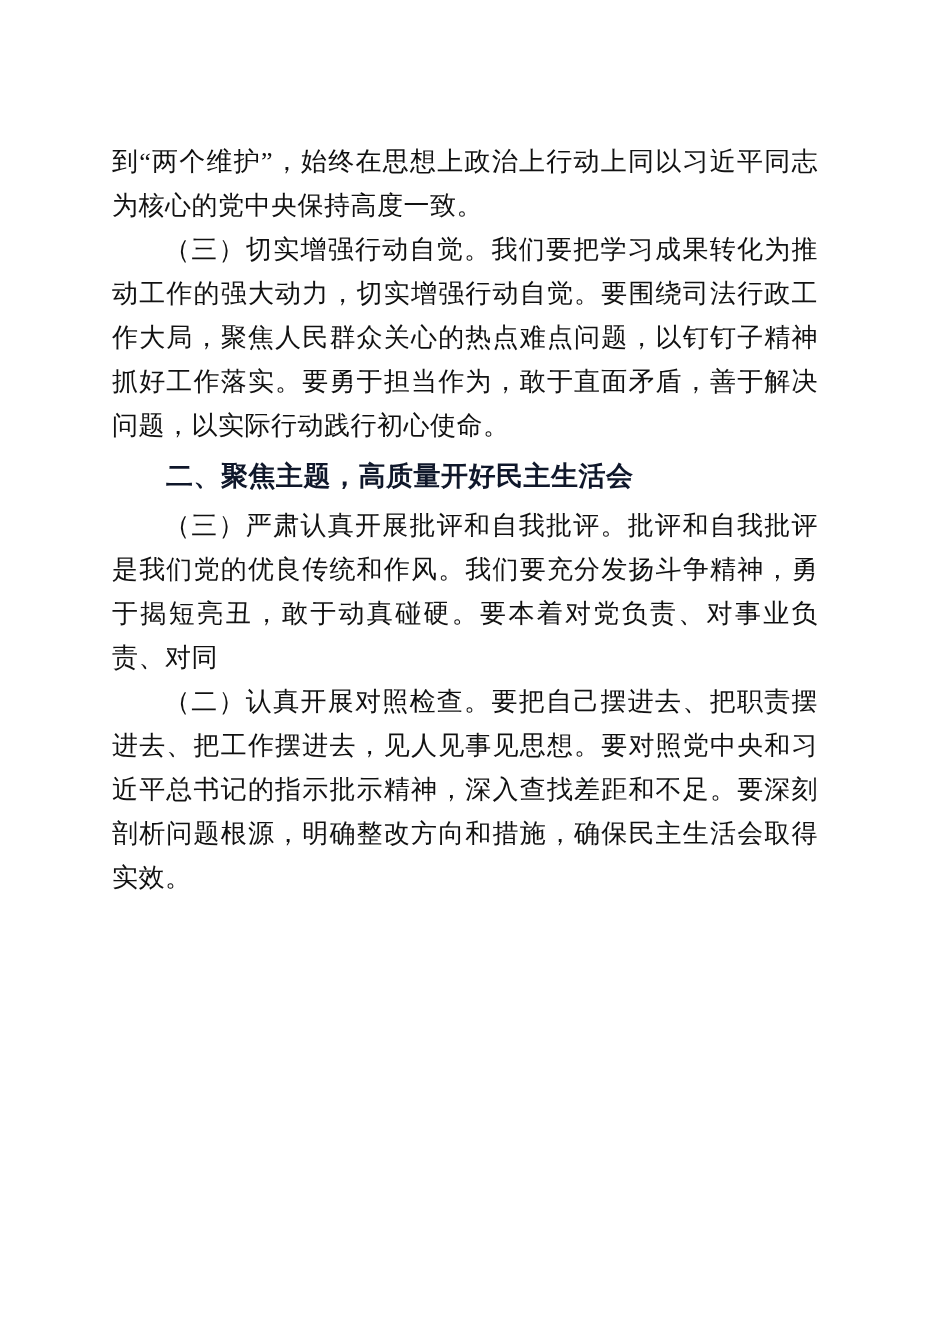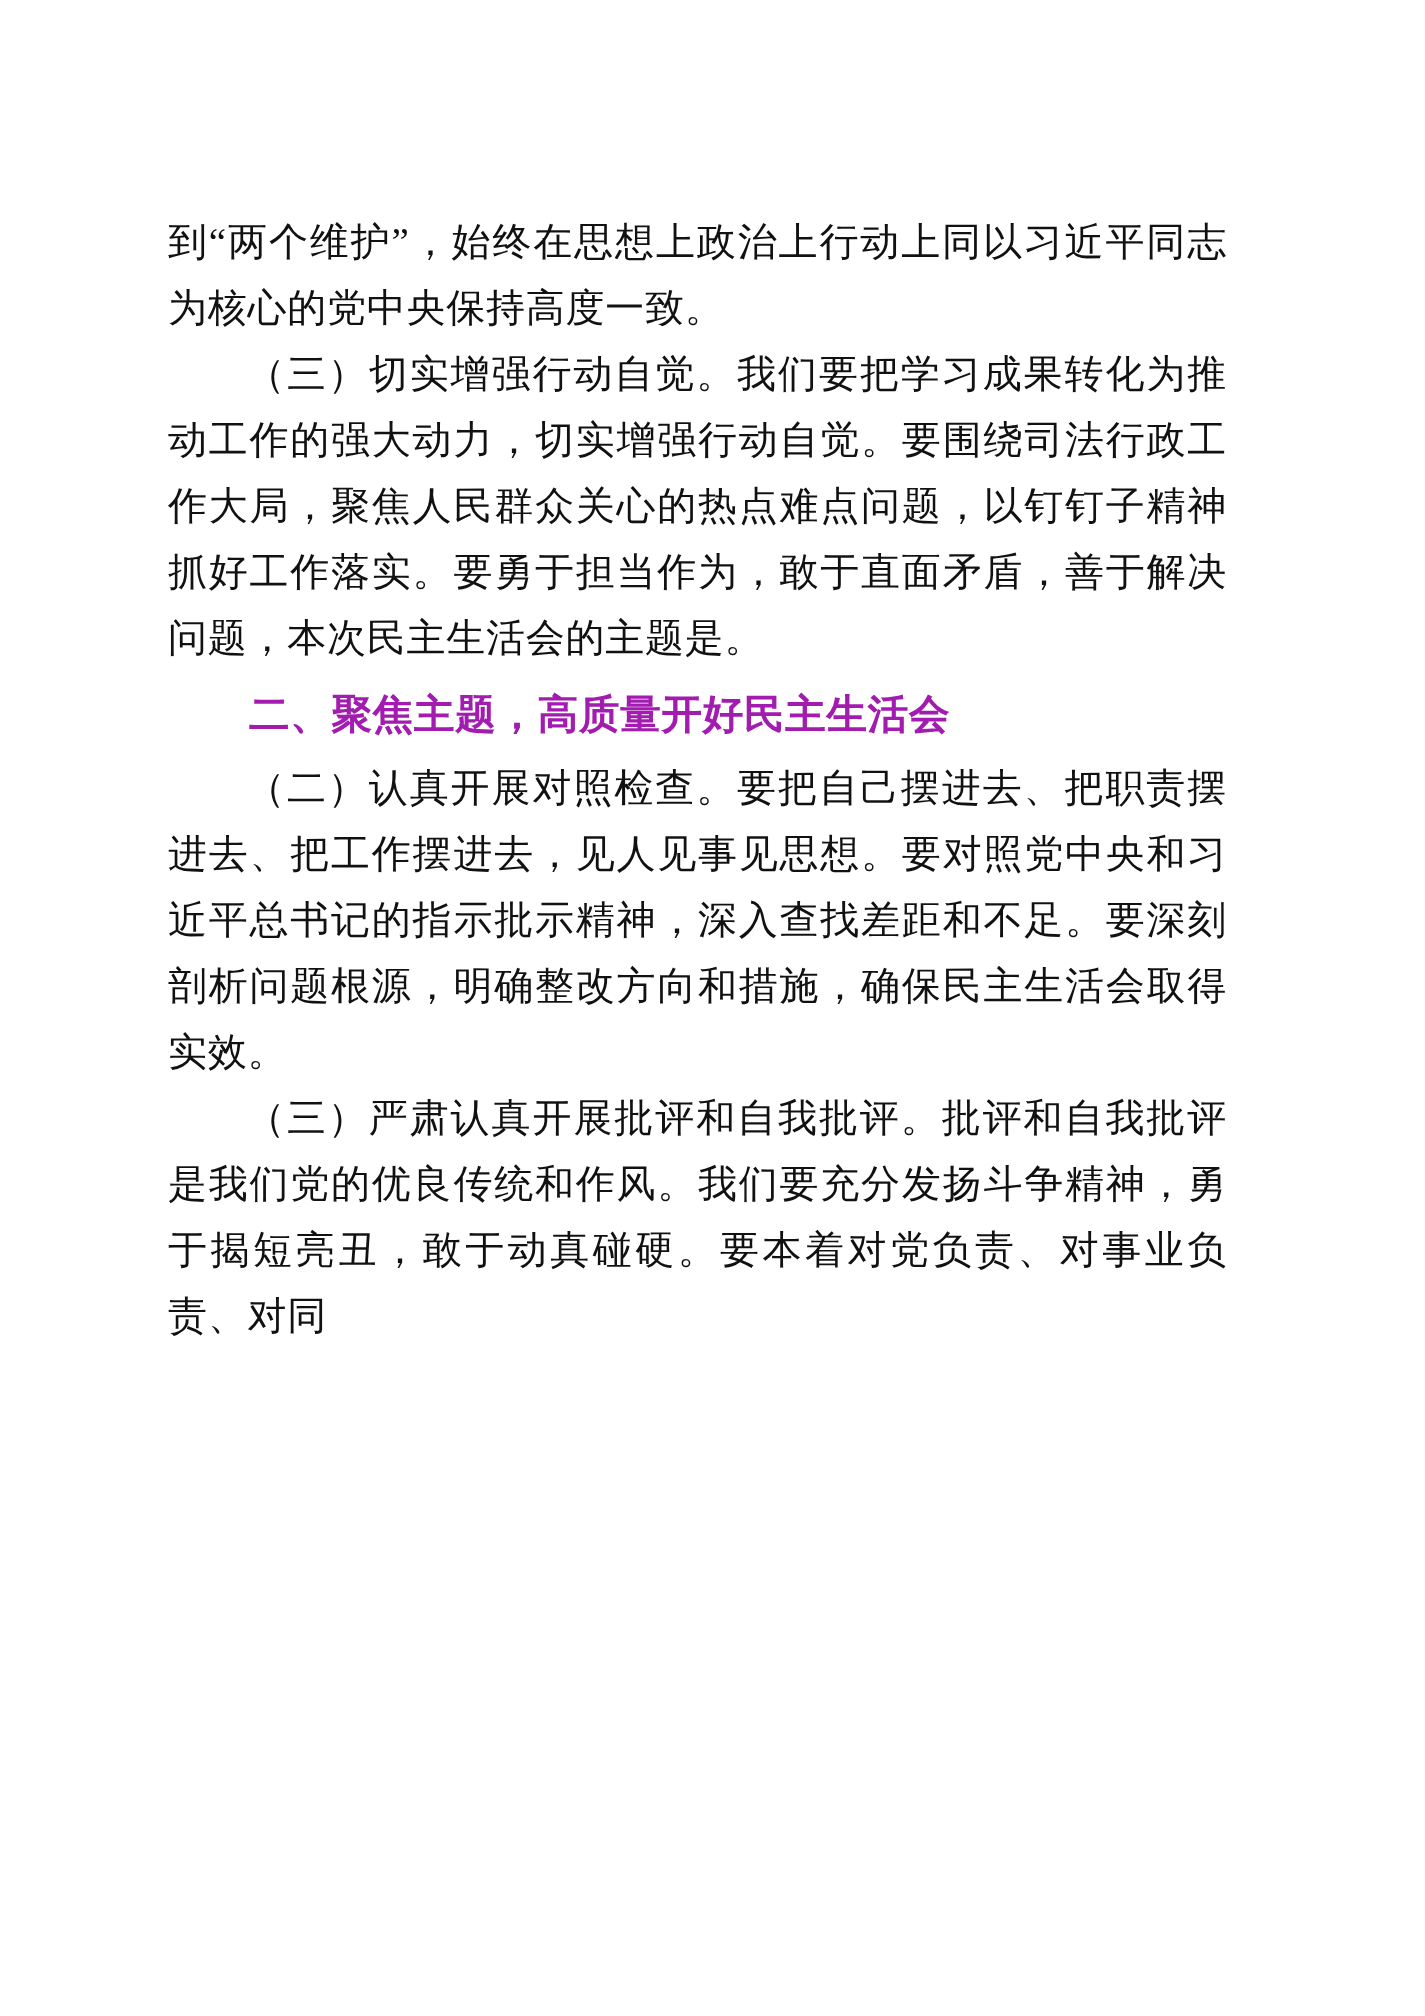--- a/index.html
+++ b/index.html
@@ -37,32 +37,32 @@
     font-weight: 400;
   }
   .heading {
     margin: 6px 0;
     text-indent: 2em;
     font-family: "Liberation Sans", "DejaVu Sans", sans-serif;
     font-weight: 700;
     font-size: 27px;
     line-height: 44px;
     letter-spacing: 0.5px;
-    color: #a21caf;
+    color: #0f172a;
   }
 </style>
 </head>
 <body>
 
 <div class="page">
 
   <p class="para no-indent"><span>到“两个维护”，始终在思想上政治上行动上同以习近平同志为核心的党中央保持高度一致。</span></p>
 
-  <p class="para"><strong class="lead">（三）切实增强行动自觉。</strong><span>我们要把学习成果转化为推动工作的强大动力，切实增强行动自觉。要围绕司法行政工作大局，聚焦人民群众关心的热点难点问题，以钉钉子精神抓好工作落实。要勇于担当作为，敢于直面矛盾，善于解决问题，本次民主生活会的主题是。</span></p>
+  <p class="para"><strong class="lead">（三）切实增强行动自觉。</strong><span>我们要把学习成果转化为推动工作的强大动力，切实增强行动自觉。要围绕司法行政工作大局，聚焦人民群众关心的热点难点问题，以钉钉子精神抓好工作落实。要勇于担当作为，敢于直面矛盾，善于解决问题，以实际行动践行初心使命。</span></p>
 
   <p class="heading">二、聚焦主题，高质量开好民主生活会</p>
 
 
+  <p class="para"><strong class="lead">（三）严肃认真开展批评和自我批评。</strong><span>批评和自我批评是我们党的优良传统和作风。我们要充分发扬斗争精神，勇于揭短亮丑，敢于动真碰硬。要本着对党负责、对事业负责、对同</span></p>
+
   <p class="para"><strong class="lead">（二）认真开展对照检查。</strong><span>要把自己摆进去、把职责摆进去、把工作摆进去，见人见事见思想。要对照党中央和习近平总书记的指示批示精神，深入查找差距和不足。要深刻剖析问题根源，明确整改方向和措施，确保民主生活会取得实效。</span></p>
-
-  <p class="para"><strong class="lead">（三）严肃认真开展批评和自我批评。</strong><span>批评和自我批评是我们党的优良传统和作风。我们要充分发扬斗争精神，勇于揭短亮丑，敢于动真碰硬。要本着对党负责、对事业负责、对同</span></p>
 
 </div>
 
 </body></html>

